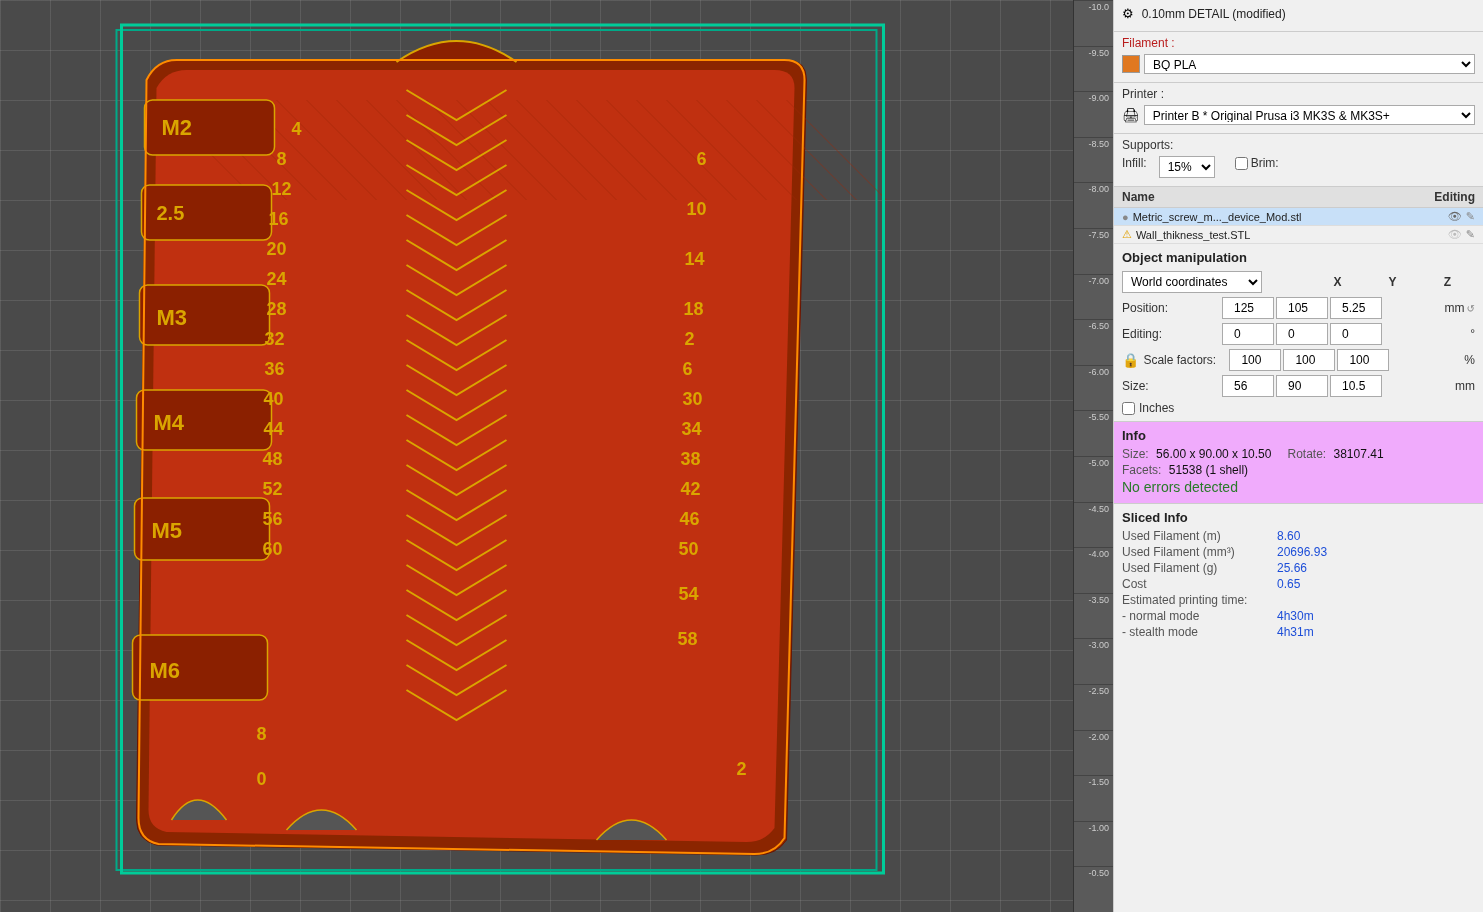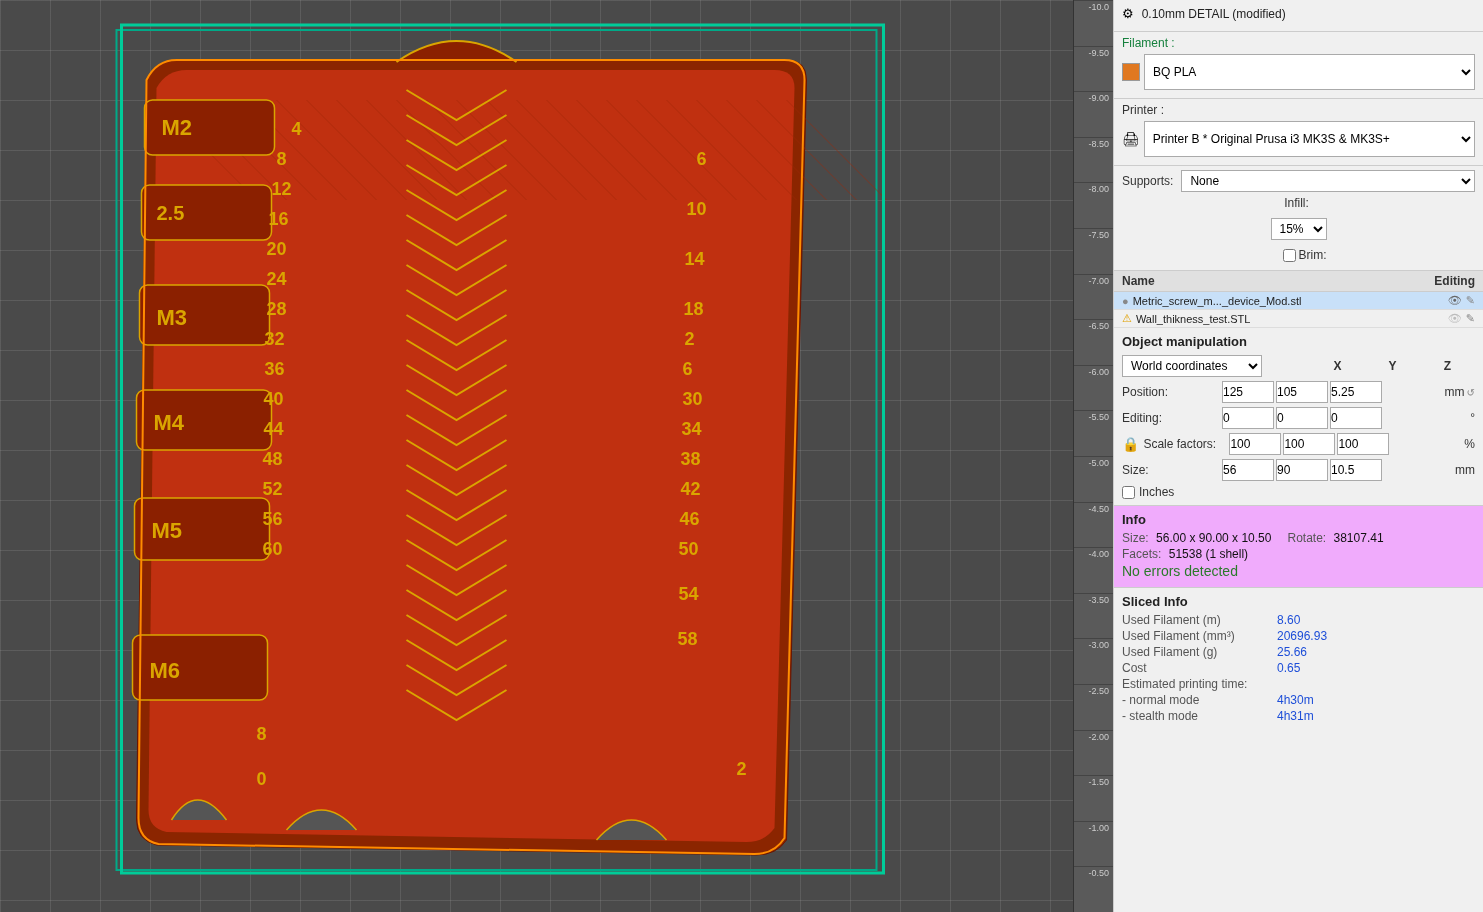--- a/index.html
+++ b/index.html
@@ -86,21 +86,21 @@
       padding: 2px 4px;
       font-size: 12px;
       height: 22px;
     }
 
     .panel-select {
       border: 1px solid #aaa;
       background: white;
       padding: 2px 4px;
       font-size: 12px;
-      height: 36px;
+      height: 20px;
       flex: 1;
     }
 
     
     #object-list {
       width: 100%;
     }
 
     .obj-list-header {
       display: flex;
@@ -215,21 +215,21 @@
     .manip-inputs {
       display: flex;
       gap: 2px;
       flex: 1;
     }
 
     .manip-input {
       width: 52px;
       border: 1px solid #aaa;
       background: white;
-      padding: 2px 0;
+      padding: 2px 11px;
       font-size: 12px;
       height: 22px;
     }
 
     .manip-unit {
       font-size: 12px;
       color: #333;
       margin-left: 4px;
       align-self: center;
     }
@@ -321,23 +321,22 @@
     }
 
     
     #model-preview {
       position: absolute;
       top: 0; left: 0; right: 40px; bottom: 0;
     }
 
     .infill-row {
       display: flex;
-      align-items: center;
+      align-items: flex-start;
       gap: 8px;
-      flex-direction: column;
     }
 
     .checkbox-label {
       display: flex;
       align-items: center;
       gap: 3px;
       font-size: 12px;
       color: #333;
     }
 
@@ -531,21 +530,21 @@
 
   <div class="panel-section" style="border-bottom:1px solid #ccc; padding: 6px 8px;">
     <div class="panel-row">
       <span style="margin-right:4px; font-size:13px;">⚙</span>
       <span style="font-size:12px; color:#222;">0.10mm DETAIL (modified)</span>
     </div>
   </div>
 
   <div class="panel-section" style="border-bottom:1px solid #ccc;">
     <div class="panel-row">
-      <span style="font-size:12px; color:#15803d;">Filament :</span>
+      <span style="font-size:12px; color:#b91c1c;">Filament :</span>
     </div>
     <div class="panel-row">
       <span class="filament-swatch" id="filament-swatch" style="background: rgb(224, 120, 32);"></span>
       <select class="panel-select">
         <option>BQ PLA</option>
       </select>
     </div>
   </div>
 
   <div class="panel-section" style="border-bottom:1px solid #ccc;">
@@ -556,23 +555,20 @@
       <span class="printer-icon">🖨</span>
       <select class="panel-select">
         <option>Printer B * Original Prusa i3 MK3S &amp; MK3S+</option>
       </select>
     </div>
   </div>
 
   <div class="panel-section" style="border-bottom:1px solid #ccc;">
     <div class="panel-row">
       <span style="font-size:12px; color:#333; margin-right:4px;">Supports:</span>
-      <select class="supports-select">
-        <option>None</option>
-      </select>
     </div>
     <div class="panel-row infill-row">
       <span style="font-size:12px; color:#333; margin-right:4px;">Infill:</span>
       <select class="panel-input" style="width:56px;">
         <option>15%</option>
       </select>
       <label class="checkbox-label" style="margin-left:12px;">
         <input type="checkbox" style="">
         <span>Brim:</span>
       </label>

